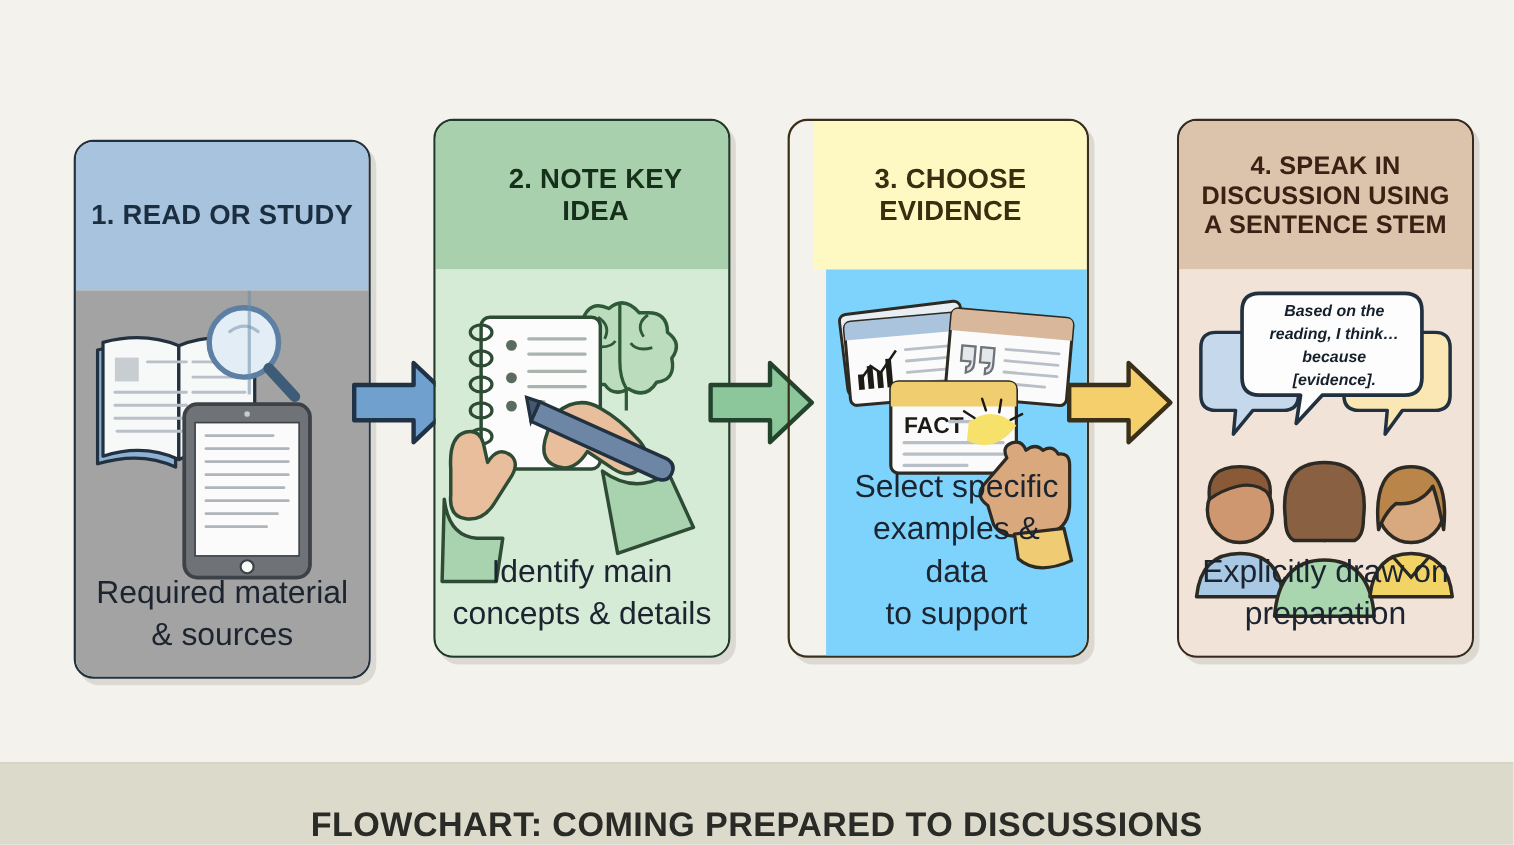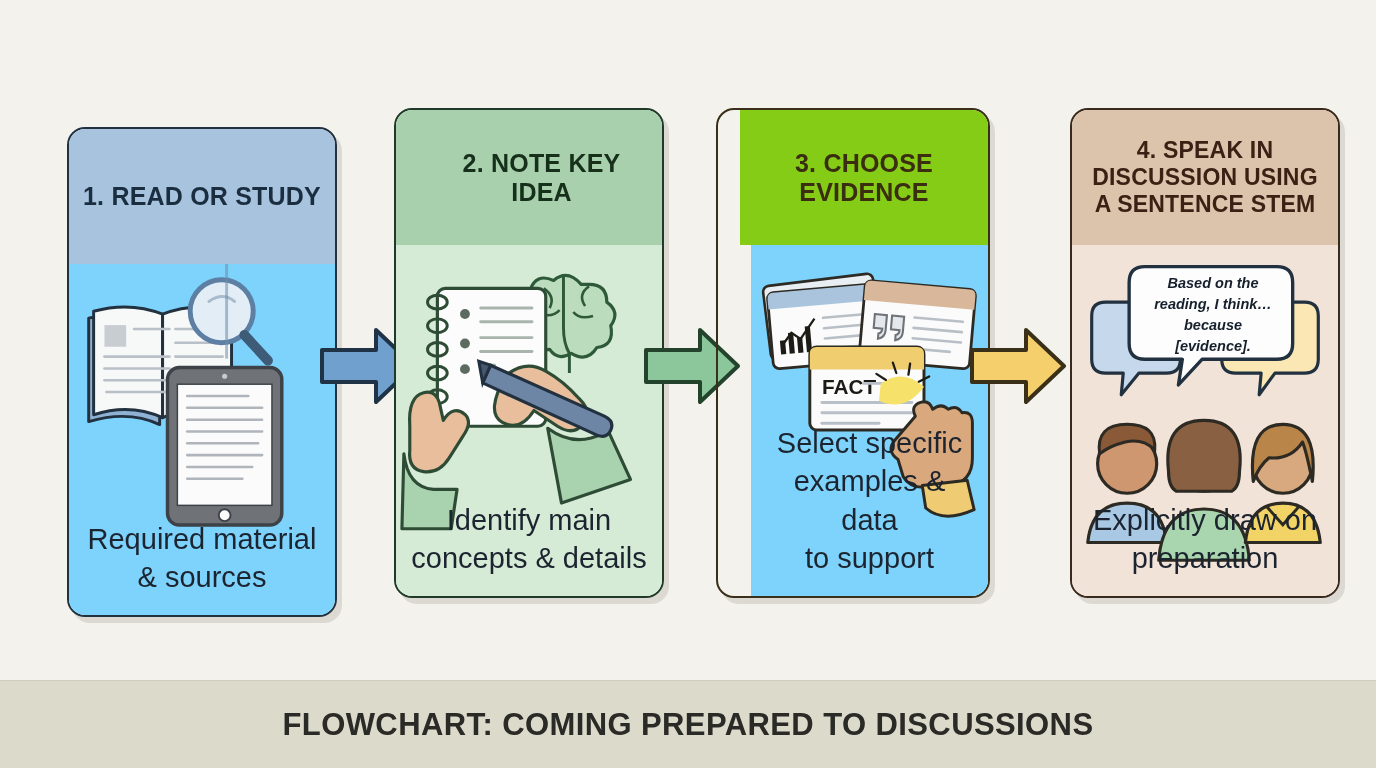--- a/index.html
+++ b/index.html
@@ -70,28 +70,28 @@
     text-align: center;
     font-size: 29px;
     line-height: 1.33;
     color: #1C2430;
     padding: 0 12px;
     white-space: pre-line;
   }
 
   
   .c1 .card-head { background: #A7C3DE; }
-  .c1 .card-body { background: #7dd3fc; }
+  .c1 .card-body { background: #a3a3a3; }
   .c1 .htxt     { color: #1B2E40; }
 
   .c2 .card-head { background: #A9D0AC; padding-left: 35px; }
   .c2 .card-body { background: #D6EBD6; }
   .c2 .htxt     { color: #16301C; }
 
-  .c3 .card-head { background: #84cc16; margin-left: 22px; }
+  .c3 .card-head { background: #fef9c3; margin-left: 22px; }
   .c3 .card-body { background: #7dd3fc; margin-left: 33px; }
   .c3 .htxt     { color: #3A2D10; }
 
   .c4 .card-head { background: #DCC3AC; }
   .c4 .card-body { background: #F2E3D9; }
   .c4 .htxt     { color: #3A2114; }
 
   
   .arrow {
     position: absolute;
@@ -103,24 +103,24 @@
   .arrow.a2 { left: 642px; }
   .arrow.a3 { left: 968px; }
 
   
   .illus { position: absolute; inset: 0; }
 
   
   #title-bar {
     position: absolute;
     left: 0; right: 0; bottom: 0;
-    height: 88px;
+    height: 75px;
     background: #DCDACB;
     display: flex;
-    align-items: center;
+    align-items: flex-end;
     justify-content: center;
     border-top: 1px solid #CFCDBE;
     margin-top: 19px;
   }
   #title-bar .ttxt {
     font-size: 31px;
     font-weight: bold;
     color: #2A2A26;
     letter-spacing: 0.4px;
   }

